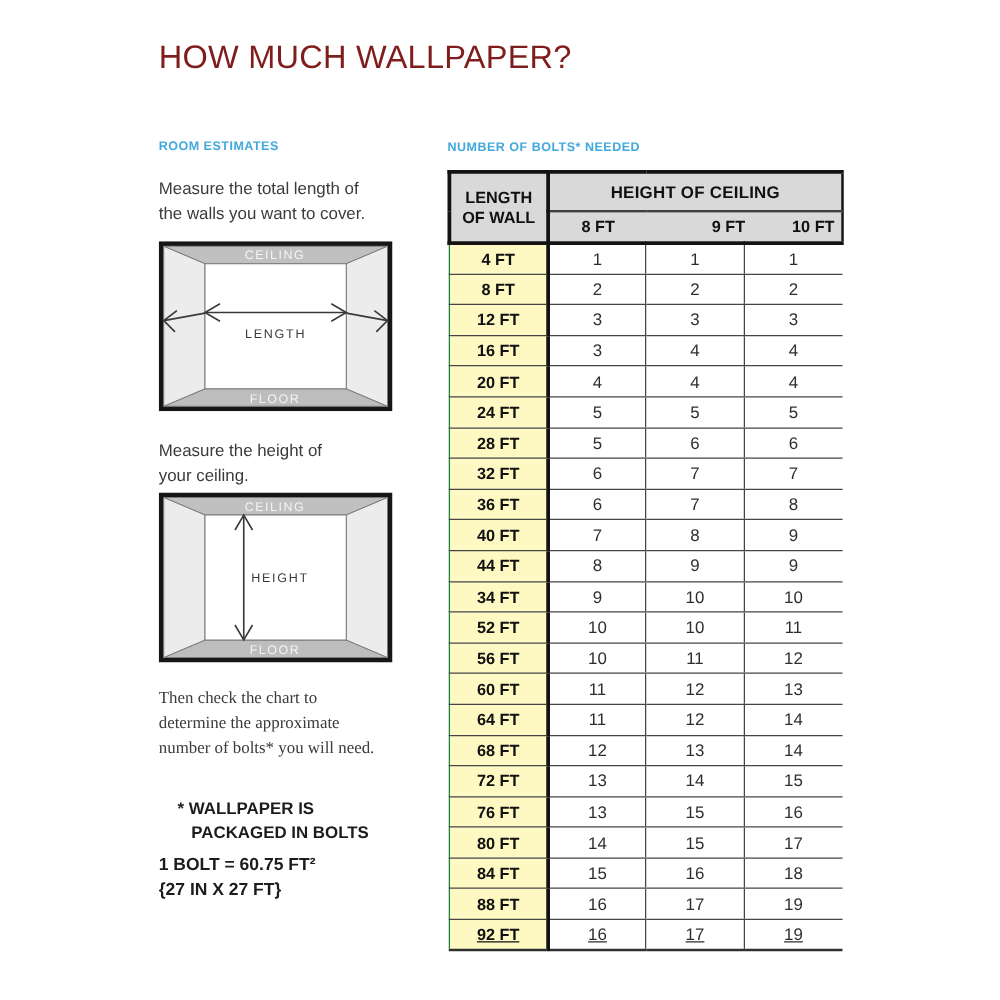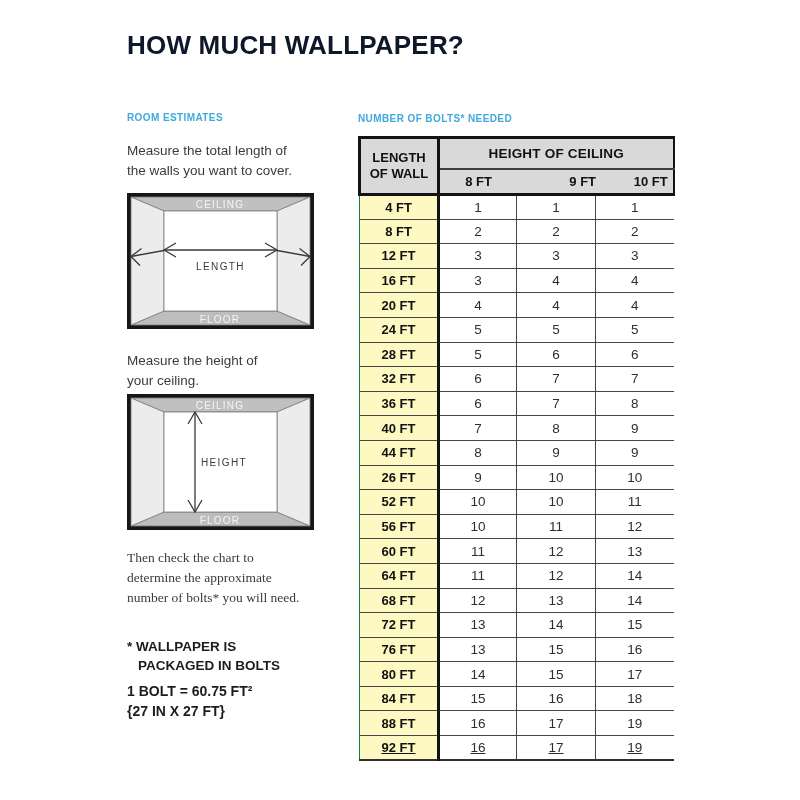--- a/index.html
+++ b/index.html
@@ -1,27 +1,27 @@
 <!DOCTYPE html>
 <html><head>
 <meta charset="utf-8">
 <style>
   html,body{margin:0;padding:0;background:#ffffff;}
   .page{position:relative;width:800px;height:800px;background:#ffffff;overflow:hidden;
         font-family:"Liberation Sans", sans-serif;color:#3b3b3b;}
   .abs{position:absolute;}
-  .page-title{left:127px;top:30px;font-size:26px;font-weight:700;color:#0f172a;letter-spacing:0.2px;}
+  .page-title{left:127px;top:30px;font-size:26px;font-weight:400;color:#7f1d1d;letter-spacing:0.2px;}
   .section-head{font-size:10px;font-weight:700;color:#42a9dc;letter-spacing:0.4px;}
   .room-head{left:127px;top:112px;}
   .table-head{left:358px;top:113px;width:314px;}
   .para{font-size:13.5px;line-height:20px;color:#3b3b3b;}
   .para1{left:127px;top:141px;}
   .para2{left:127px;top:351px;}
   .para3{left:127px;top:548px;font-family:Liberation Serif, serif;}
-  .note{left:127px;top:637px;font-size:13.5px;line-height:19px;font-weight:700;color:#1c1c1c;}
+  .note{left:142px;top:637px;font-size:13.5px;line-height:19px;font-weight:700;color:#1c1c1c;}
   .note .indent{padding-left:11px;}
   .boltinfo{left:127px;top:681px;font-size:14px;line-height:20px;font-weight:700;color:#1c1c1c;}
   .diag1{left:127px;top:193px;}
   .diag2{left:127px;top:394px;}
   .room-label{font-size:10px;letter-spacing:1.2px;fill:#f4f4f4;}
   .measure-label{font-size:10px;letter-spacing:1.4px;fill:#3a3a3a;}
 
   .tablewrap{left:358px;top:136px;}
   table{border-collapse:collapse;table-layout:fixed;width:314px;}
   th,td{padding:0;margin:0;text-align:center;vertical-align:middle;font-size:13px;}
@@ -204,21 +204,21 @@
             <td class="c1">8</td>
             <td class="c2">9</td>
           </tr>
           <tr>
             <th class="rowlabel">44 FT</th>
             <td class="c0">8</td>
             <td class="c1">9</td>
             <td class="c2">9</td>
           </tr>
           <tr>
-            <th class="rowlabel">26 FT</th>
+            <th class="rowlabel">34 FT</th>
             <td class="c0">9</td>
             <td class="c1">10</td>
             <td class="c2">10</td>
           </tr>
           <tr>
             <th class="rowlabel">52 FT</th>
             <td class="c0">10</td>
             <td class="c1">10</td>
             <td class="c2">11</td>
           </tr>

